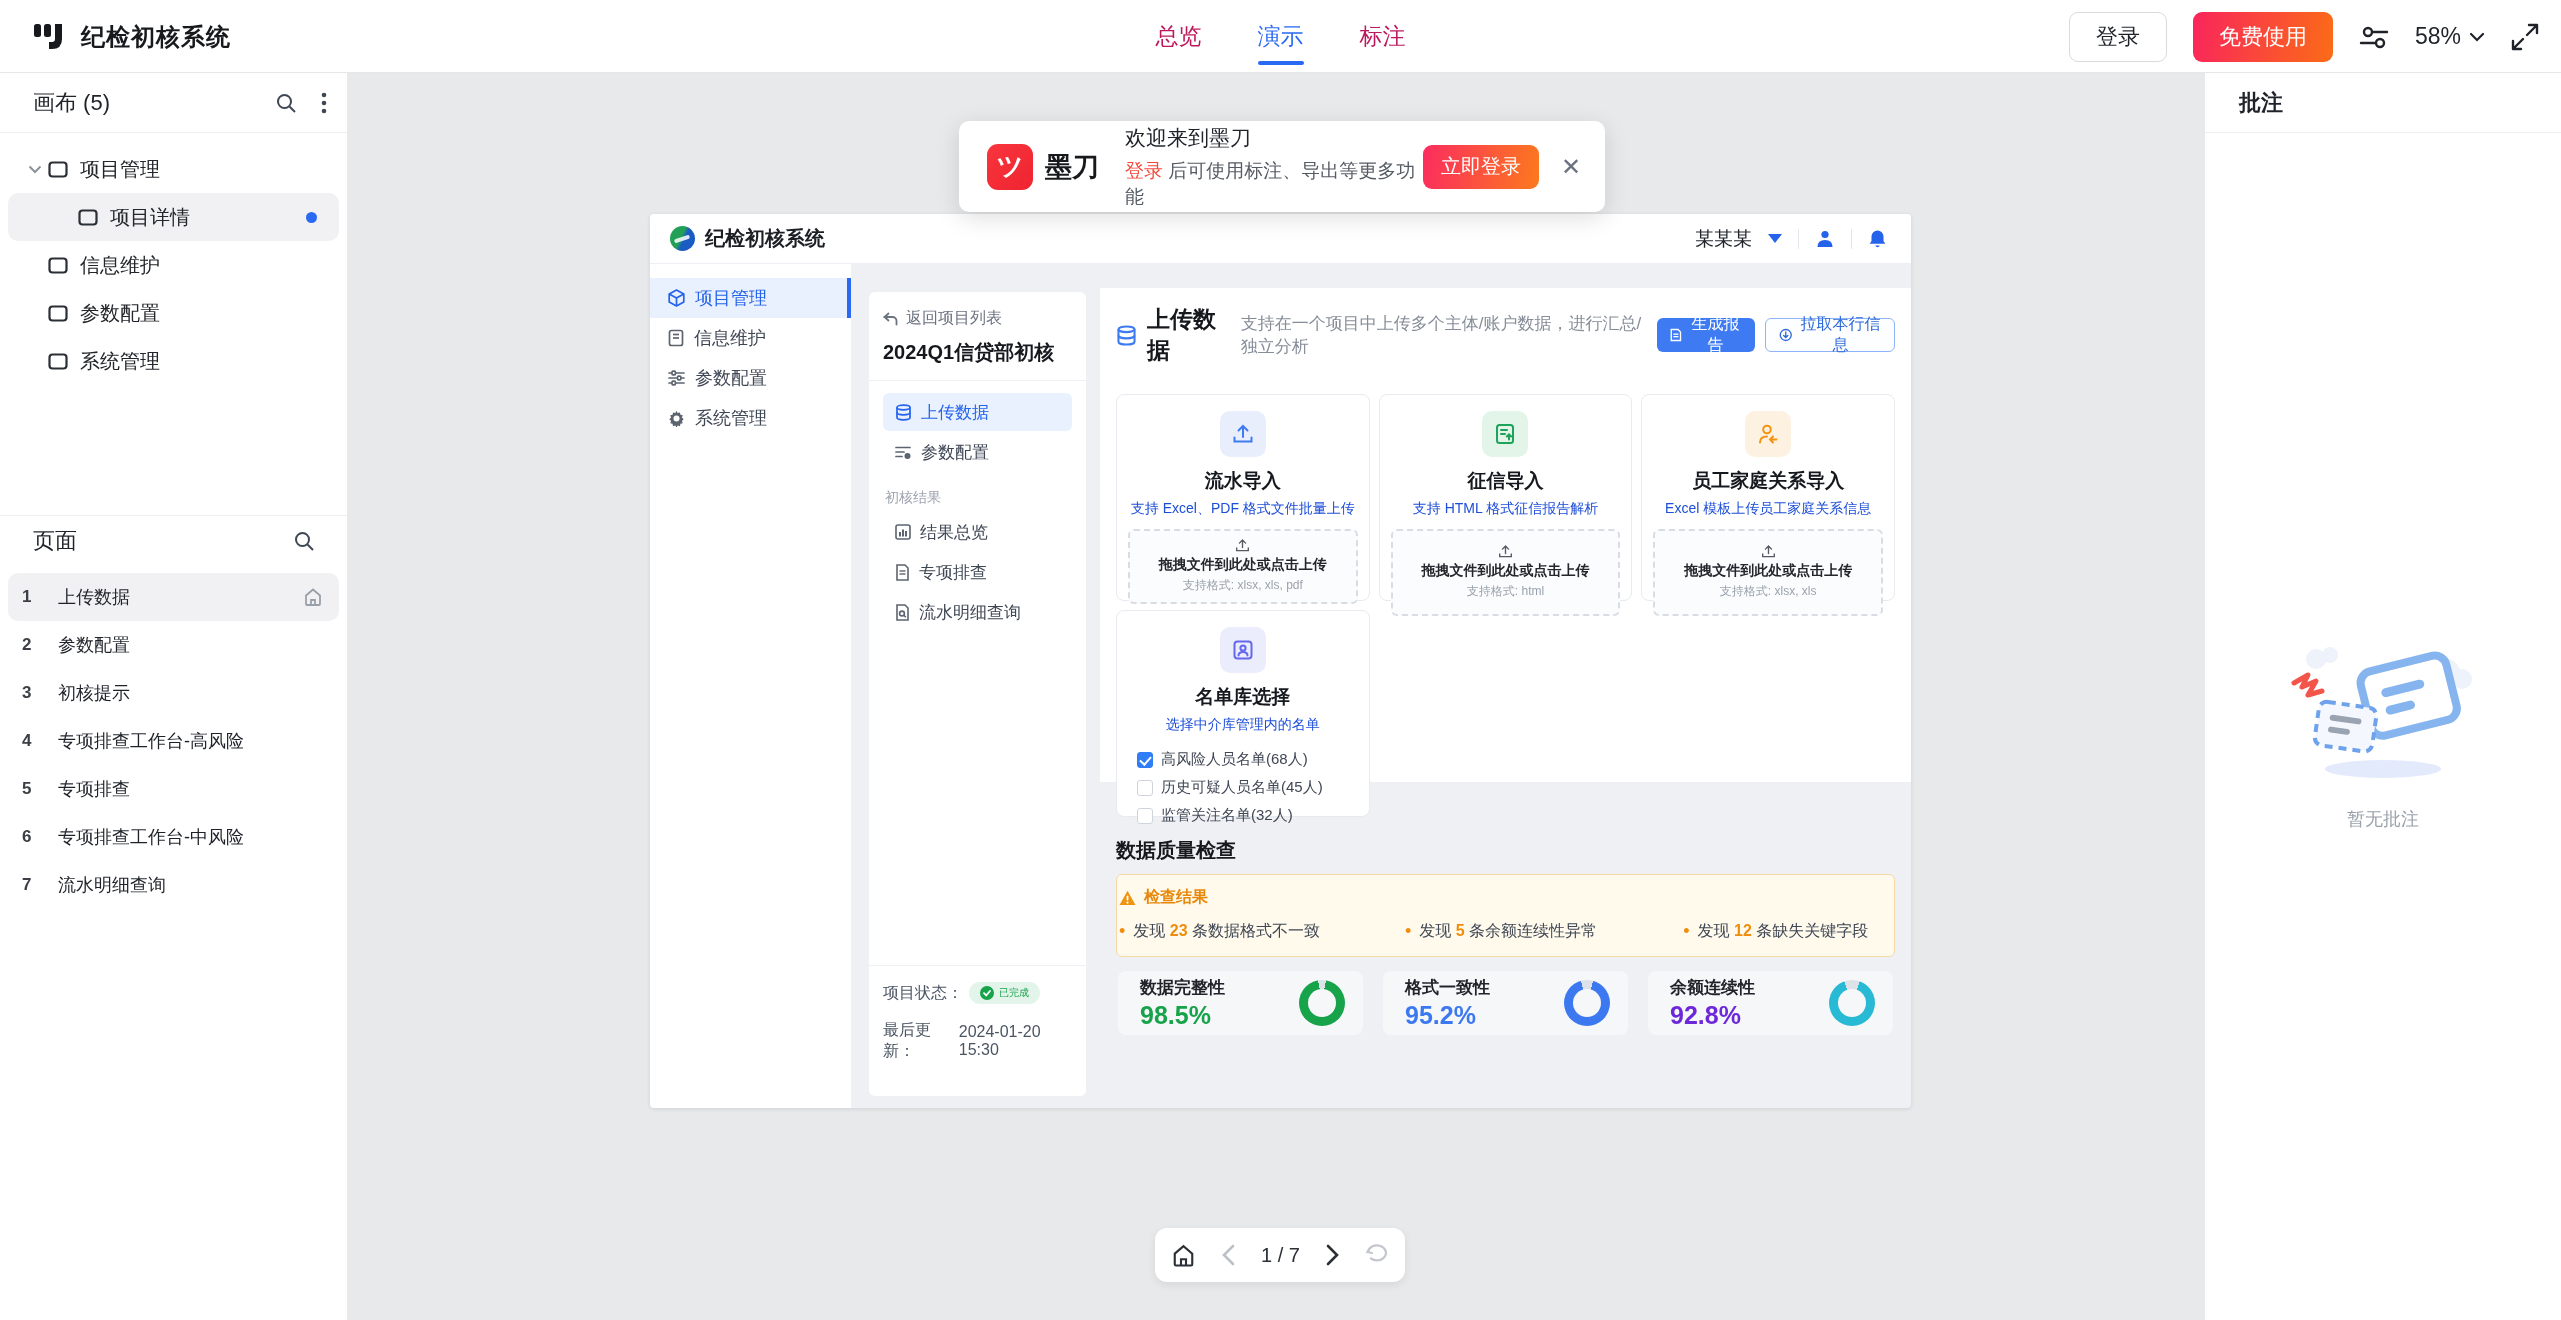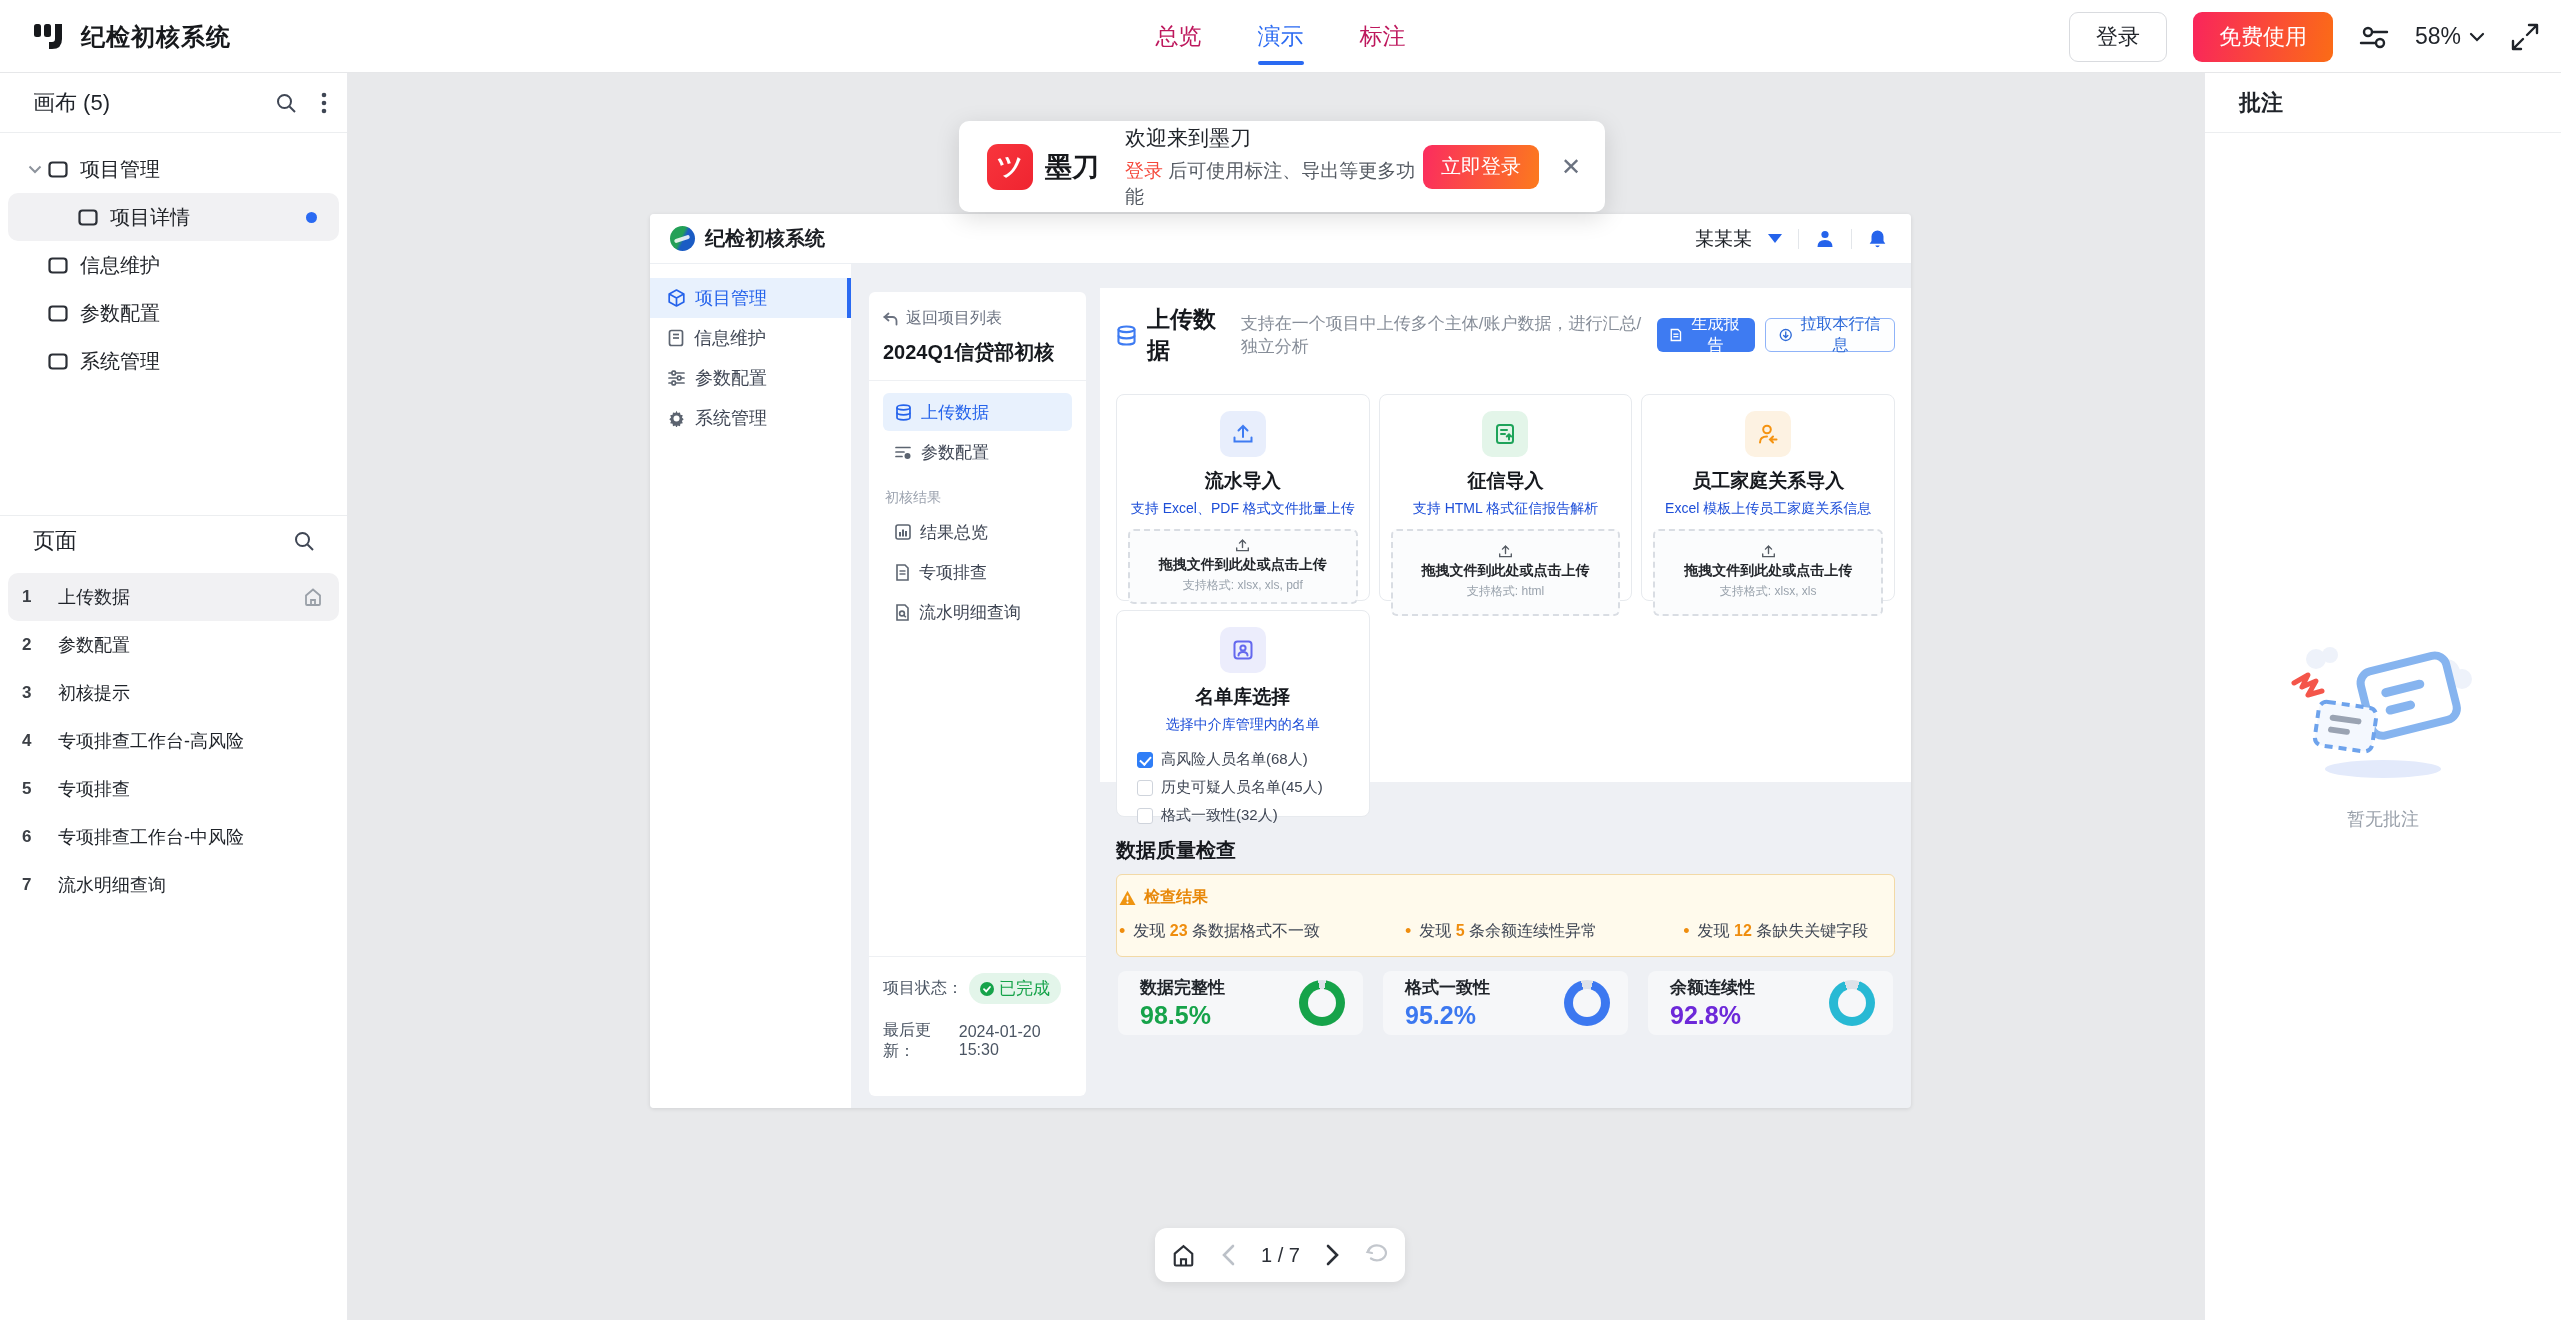--- a/index.html
+++ b/index.html
@@ -83,21 +83,21 @@
   .m-mid { position:absolute; left:219px; top:28px; width:217px; height:804px; background:#fff; border-radius:6px;
     display:flex; flex-direction:column; padding:16px 14px 14px; }
   .m-back { display:flex; align-items:center; gap:8px; font-size:16px; color:#6b7280; }
   .m-proj { font-size:20px; font-weight:bold; color:#15181d; margin-top:10px; }
   .m-mid-div { height:1px; background:#eef0f3; margin:14px -14px 12px; }
   .mid-item { height:38px; display:flex; align-items:center; gap:9px; padding:0 12px; border-radius:6px; font-size:17px; color:#3f4654; margin-bottom:2px; }
   .mid-item.selected { background:#e8f1fd; color:#2563eb; }
   .mid-section { font-size:14px; color:#9ca3af; margin:16px 0 6px 2px; }
   .m-mid-foot { margin-top:auto; border-top:1px solid #eef0f3; margin-left:-14px; margin-right:-14px; padding:16px 14px 4px; }
   .foot-row { display:flex; align-items:center; font-size:16px; color:#4b5563; margin-bottom:16px; }
-  .pill-done { display:flex; align-items:center; gap:5px; background:#e3f5ea; color:#16a34a; font-size:17px;
+  .pill-done { display:flex; align-items:center; gap:5px; background:#e3f5ea; color:#16a34a; font-size:10px;
     border-radius:999px; padding:4px 11px; margin-left:6px; }
   .foot-val { color:#4b5563; margin-left:4px; }
 
   .m-main { position:absolute; left:450px; top:24px; width:811px; height:494px; background:#fff; padding:16px 16px 0 16px; }
   .mm-head { display:flex; align-items:center; }
   .mm-title { font-size:23px; font-weight:bold; color:#15181d; margin-left:10px; }
   .mm-sub { font-size:17px; color:#868d98; margin-left:12px; }
   .mm-btns { margin-left:auto; display:flex; gap:10px; }
   .btn-report { height:34px; padding:0 13px; background:#3e7bf2; border-radius:6px; color:#fff; font-size:16px; display:flex; align-items:center; gap:7px; }
   .btn-pull { height:34px; padding:0 13px; background:#fdfeff; border:1px solid #8fb3f8; border-radius:6px; color:#2f6bd8; font-size:16px; display:flex; align-items:center; gap:7px; }
@@ -606,21 +606,21 @@
               <div class="cb-row">
                 <span class="cb-box checked"></span>
                 <span class="cb-label">高风险人员名单(68人)</span>
               </div>
               <div class="cb-row">
                 <span class="cb-box"></span>
                 <span class="cb-label">历史可疑人员名单(45人)</span>
               </div>
               <div class="cb-row">
                 <span class="cb-box"></span>
-                <span class="cb-label">格式一致性(32人)</span>
+                <span class="cb-label">监管关注名单(32人)</span>
               </div>
             </div>
           </div>
         </div>
 
         <div class="q-title">数据质量检查</div>
         <div class="q-box">
           <div class="q-result">
             <span>
               <svg width="17" height="16" viewBox="0 0 17 16">

